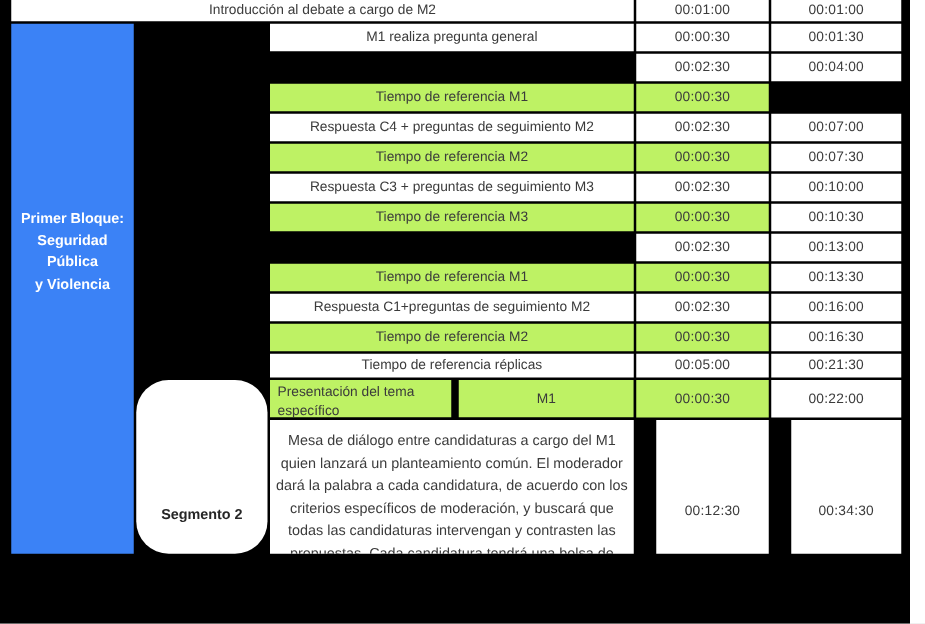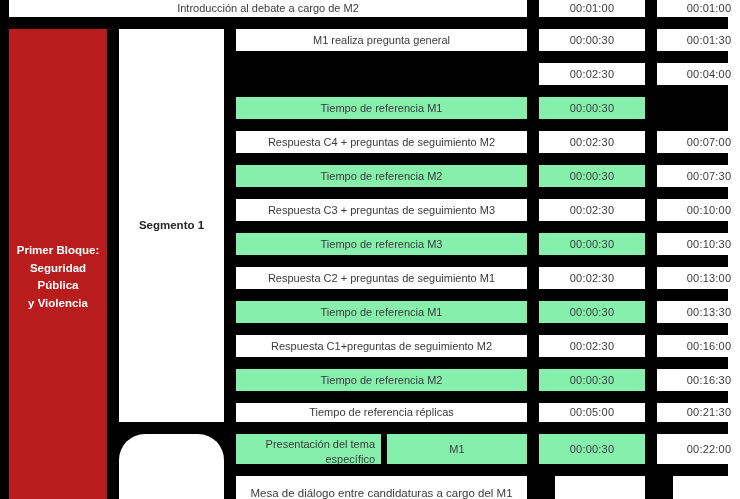--- a/index.html
+++ b/index.html
@@ -3,43 +3,43 @@
 <meta charset="utf-8">
 <style>
   html,body { margin:0; padding:0; background:#fff; }
   .canvas {
     position:relative; width:740px; height:499px; overflow:hidden;
     font-family:"Liberation Sans","DejaVu Sans",sans-serif;
     -webkit-font-smoothing:antialiased;
   }
   .grid {
     display:grid; width:728px; height:499px; box-sizing:border-box;
-    padding:0 3px 0 9px; gap:12px; background:#000;
+    padding:0 3px 0 9px; gap:2px; background:#000;
     grid-template-columns:98px 105px 291px 106px 104px;
     grid-template-rows:17px repeat(11,22px) 19px 30px 107px;
   }
   .cell {
     background:#fff; color:#3b3b3b; font-size:11px; line-height:13px;
     display:flex; align-items:center; justify-content:center;
     text-align:center; overflow:hidden; box-sizing:border-box;
   }
-  .cell.gray { background:#86efac; }
+  .cell.gray { background:#bef264; }
   .cell.time { letter-spacing:0.2px; }
   .pink-block {
-    background:#b91c1c; color:#fff; font-weight:bold; font-size:11.5px;
+    background:#3b82f6; color:#fff; font-weight:bold; font-size:11.5px;
     line-height:17.5px; flex-direction:column; padding:0 4px 58px 4px;
   }
   .segment-label { font-weight:bold; color:#262626; font-size:11.5px; }
   .seg2 { padding-top:78px;border-radius:26px; }
   .split {
     display:grid; grid-template-columns:145px 140px; gap:6px; background:#000;
     overflow:hidden;
   }
   .pres-label {
-    justify-content:flex-start; align-items:flex-start; text-align:right;
+    justify-content:flex-start; align-items:flex-start; text-align:left;
     padding:3px 6px; line-height:15px;
   }
   .paragraph {
     align-items:flex-start; padding:8px 4px 0 4px; font-size:11.5px;
     line-height:18px;
   }
   .time-tall { padding-top:40px;margin-left:16px; }
 </style>
 </head>
 <body>
@@ -50,21 +50,20 @@
     <div class="cell" style="grid-column:1/4;grid-row:1">Introducción al debate a cargo de M2</div>
     <div class="cell time" style="grid-column:4;grid-row:1">00:01:00</div>
     <div class="cell time" style="grid-column:5;grid-row:1">00:01:00</div>
 
     <div class="cell pink-block" style="grid-column:1;grid-row:2/16">
       <span>Primer Bloque:</span>
       <span>Seguridad Pública</span>
       <span>y Violencia</span>
     </div>
 
-    <div class="cell segment-label" style="grid-column:2;grid-row:2/14">Segmento 1</div>
     <div class="cell segment-label seg2" style="grid-column:2;grid-row:14/16">Segmento 2</div>
 
     <div class="cell" style="grid-column:3;grid-row:2">M1 realiza pregunta general</div>
     <div class="cell time" style="grid-column:4;grid-row:2">00:00:30</div>
     <div class="cell time" style="grid-column:5;grid-row:2">00:01:30</div>
 
     <div class="cell time" style="grid-column:4;grid-row:3">00:02:30</div>
     <div class="cell time" style="grid-column:5;grid-row:3">00:04:00</div>
 
     <div class="cell gray" style="grid-column:3;grid-row:4">Tiempo de referencia M1</div>
@@ -79,21 +78,20 @@
     <div class="cell time" style="grid-column:5;grid-row:6">00:07:30</div>
 
     <div class="cell" style="grid-column:3;grid-row:7">Respuesta C3 + preguntas de seguimiento M3</div>
     <div class="cell time" style="grid-column:4;grid-row:7">00:02:30</div>
     <div class="cell time" style="grid-column:5;grid-row:7">00:10:00</div>
 
     <div class="cell gray" style="grid-column:3;grid-row:8">Tiempo de referencia M3</div>
     <div class="cell gray time" style="grid-column:4;grid-row:8">00:00:30</div>
     <div class="cell time" style="grid-column:5;grid-row:8">00:10:30</div>
 
-    <div class="cell" style="grid-column:3;grid-row:9">Respuesta C2 + preguntas de seguimiento M1</div>
     <div class="cell time" style="grid-column:4;grid-row:9">00:02:30</div>
     <div class="cell time" style="grid-column:5;grid-row:9">00:13:00</div>
 
     <div class="cell gray" style="grid-column:3;grid-row:10">Tiempo de referencia M1</div>
     <div class="cell gray time" style="grid-column:4;grid-row:10">00:00:30</div>
     <div class="cell time" style="grid-column:5;grid-row:10">00:13:30</div>
 
     <div class="cell" style="grid-column:3;grid-row:11">Respuesta C1+preguntas de seguimiento M2</div>
     <div class="cell time" style="grid-column:4;grid-row:11">00:02:30</div>
     <div class="cell time" style="grid-column:5;grid-row:11">00:16:00</div>

